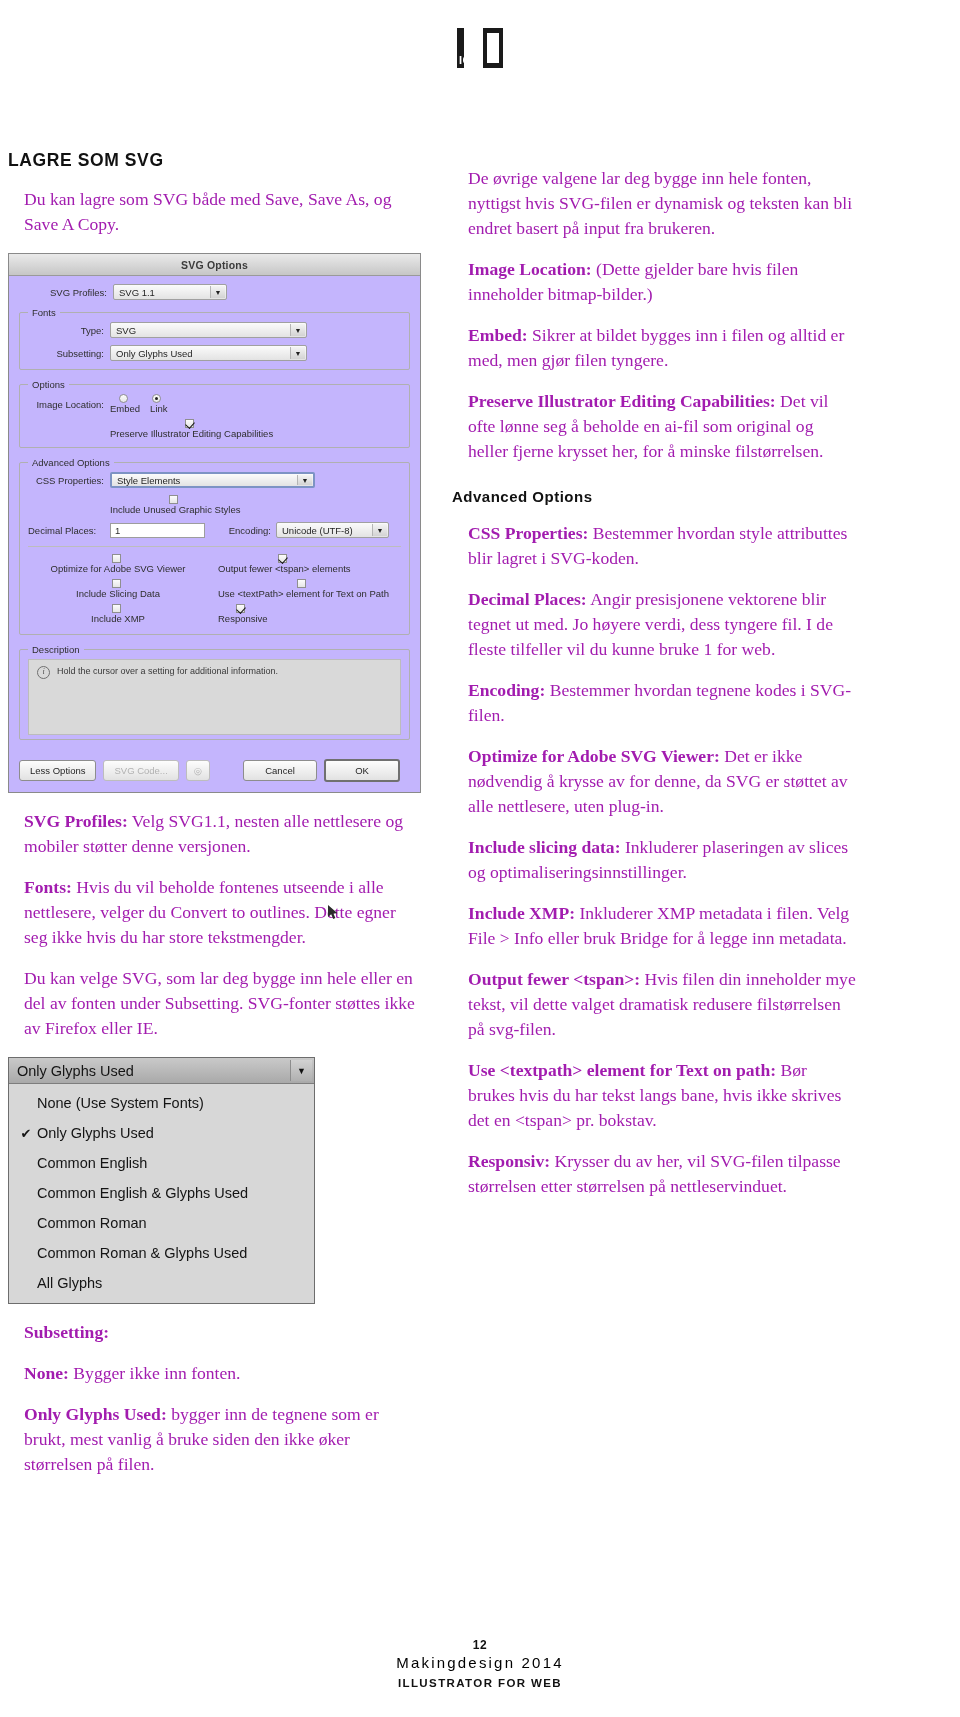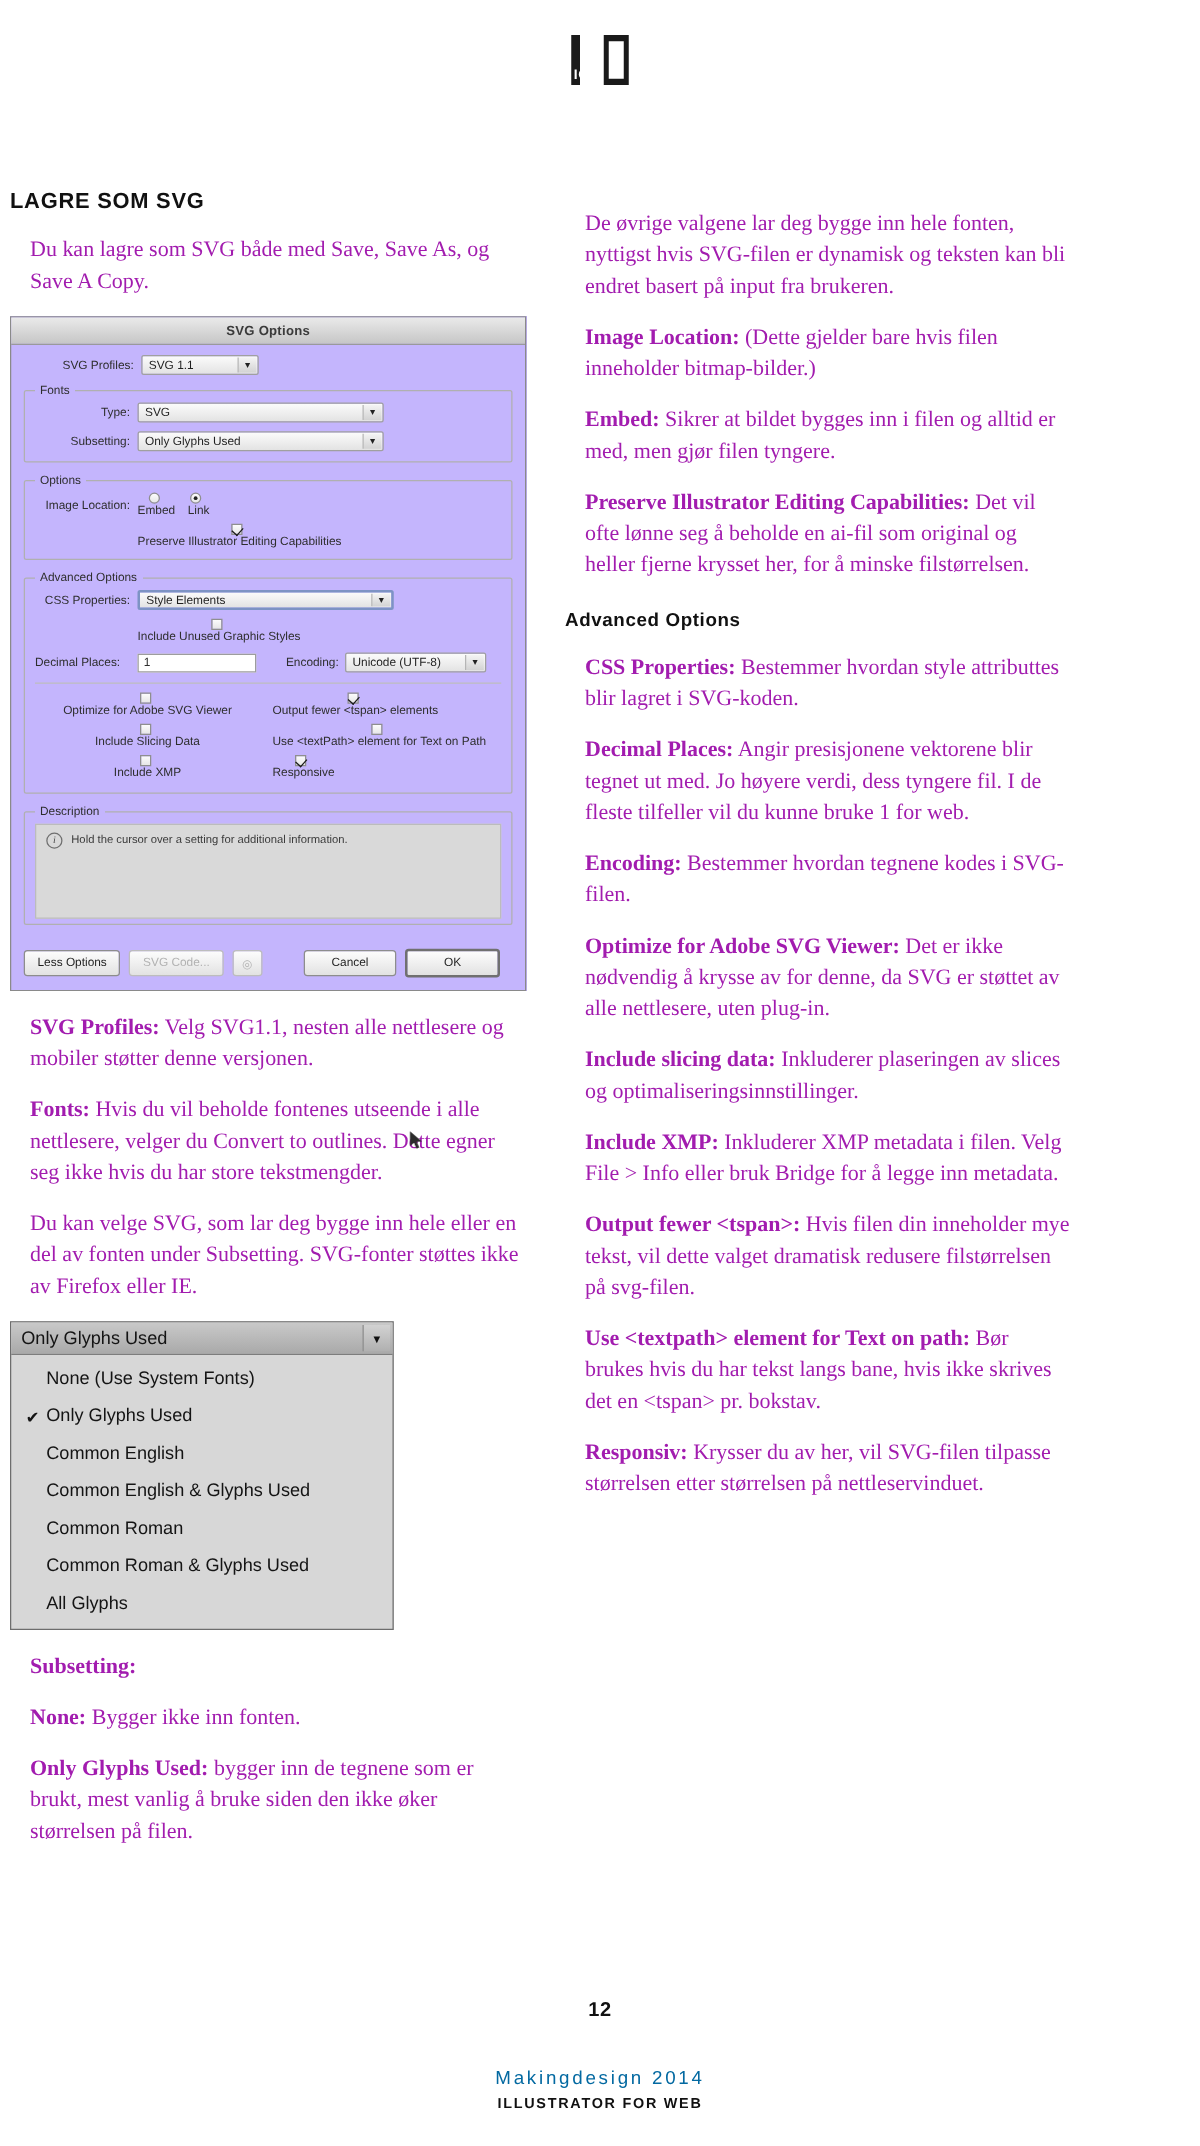--- a/index.html
+++ b/index.html
@@ -266,22 +266,22 @@
     width: 22px; flex: none; font-size: 13px; color: #141414; text-align: center;
   }
 
   
   .footer {
     position: absolute;
     left: 0; bottom: 28px; width: 960px;
     text-align: center;
     font-family: "Liberation Sans", sans-serif;
   }
-  .page-num { font-size: 16px; font-weight: bold; color: #111; letter-spacing: .5px; }
-  .footer-brand { font-size: 15px; color: #0369a1; letter-spacing: 2.2px; margin-top: 36px; }
+  .page-num { font-size: 12px; font-weight: bold; color: #111; letter-spacing: .5px; }
+  .footer-brand { font-size: 15px; color: #000000; letter-spacing: 2.2px; margin-top: 2px; }
   .footer-sub { font-size: 11.5px; font-weight: bold; color: #111; letter-spacing: 1.4px; margin-top: 6px; }
 </style>
 </head>
 <body>
 
 <div class="logo-wrap">
   <div class="logo-mark">
     <div class="logo-bar-l"></div>
     <div class="logo-bar-r"></div>
     <div class="logo-text">IGM</div>
@@ -295,21 +295,21 @@
 
   <div class="dialog">
     <div class="dlg-titlebar">
       <span>SVG Options</span>
     </div>
 
     <div class="dlg-body">
 
       <div class="row">
         <span class="lbl" style="width:88px;margin-right:6px;">SVG Profiles:</span>
-        <div class="combo" style="width:94px;">
+        <div class="combo" style="width:114px;">
           <span>SVG 1.1</span>
           <span class="arrowbox">▼</span>
         </div>
       </div>
 
       <fieldset class="group">
         <legend>Fonts</legend>
         <div class="row">
           <span class="lbl" style="width:76px;margin-right:6px;">Type:</span>
           <div class="combo" style="width:197px;">

